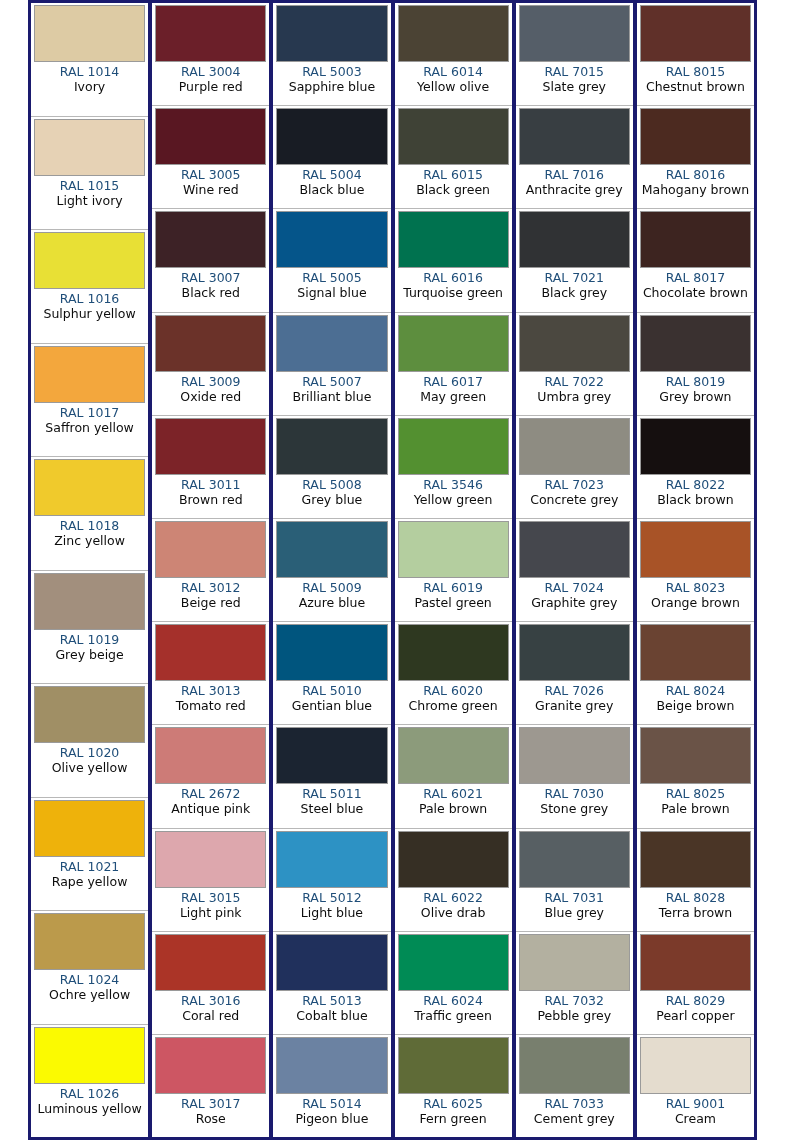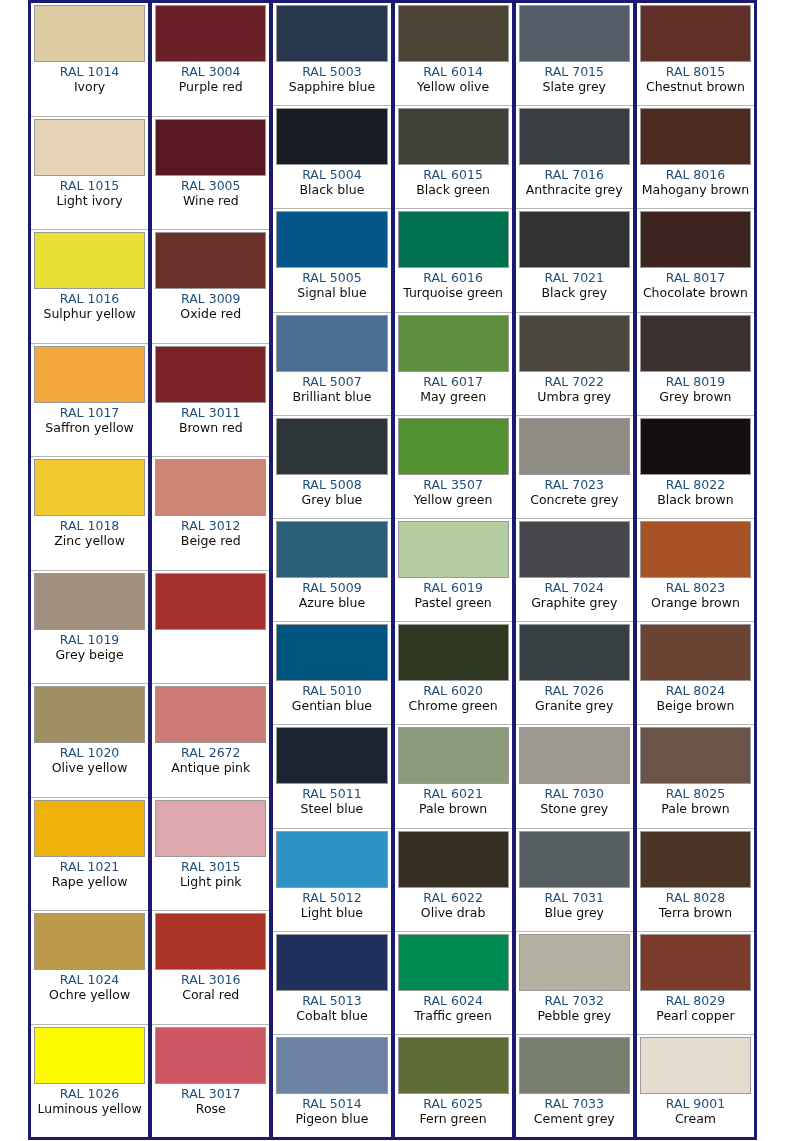--- a/index.html
+++ b/index.html
@@ -163,20 +163,27 @@
         </div>
       </div>
       <div class="cell">
         <div class="swatch" style="background-color: rgb(89, 23, 34);"></div>
         <div class="labels">
           <div class="code">RAL 3005</div>
           <div class="name">Wine red</div>
         </div>
       </div>
       <div class="cell">
+        <div class="swatch" style="background-color: rgb(61, 34, 38);"></div>
+        <div class="labels">
+          <div class="code">RAL 3007</div>
+          <div class="name">Black red</div>
+        </div>
+      </div>
+      <div class="cell">
         <div class="swatch" style="background-color: rgb(107, 50, 41);"></div>
         <div class="labels">
           <div class="code">RAL 3009</div>
           <div class="name">Oxide red</div>
         </div>
       </div>
       <div class="cell">
         <div class="swatch" style="background-color: rgb(124, 35, 40);"></div>
         <div class="labels">
           <div class="code">RAL 3011</div>
@@ -185,20 +192,24 @@
       </div>
       <div class="cell">
         <div class="swatch" style="background-color: rgb(205, 133, 117);"></div>
         <div class="labels">
           <div class="code">RAL 3012</div>
           <div class="name">Beige red</div>
         </div>
       </div>
       <div class="cell">
         <div class="swatch" style="background-color: rgb(165, 48, 43);"></div>
+        <div class="labels">
+          <div class="code">RAL 3013</div>
+          <div class="name">Tomato red</div>
+        </div>
       </div>
       <div class="cell">
         <div class="swatch" style="background-color: rgb(205, 123, 119);"></div>
         <div class="labels">
           <div class="code">RAL 2672</div>
           <div class="name">Antique pink</div>
         </div>
       </div>
       <div class="cell">
         <div class="swatch" style="background-color: rgb(221, 167, 173);"></div>
@@ -326,21 +337,21 @@
       <div class="cell">
         <div class="swatch" style="background-color: rgb(93, 142, 62);"></div>
         <div class="labels">
           <div class="code">RAL 6017</div>
           <div class="name">May green</div>
         </div>
       </div>
       <div class="cell">
         <div class="swatch" style="background-color: rgb(83, 144, 48);"></div>
         <div class="labels">
-          <div class="code">RAL 3507</div>
+          <div class="code">RAL 3546</div>
           <div class="name">Yellow green</div>
         </div>
       </div>
       <div class="cell">
         <div class="swatch" style="background-color: rgb(180, 206, 159);"></div>
         <div class="labels">
           <div class="code">RAL 6019</div>
           <div class="name">Pastel green</div>
         </div>
       </div>

